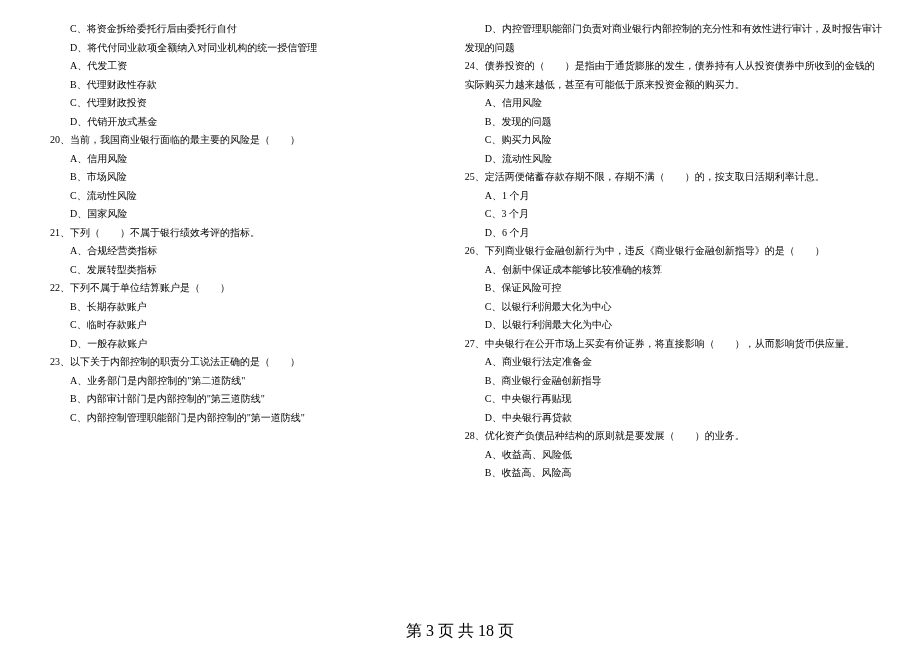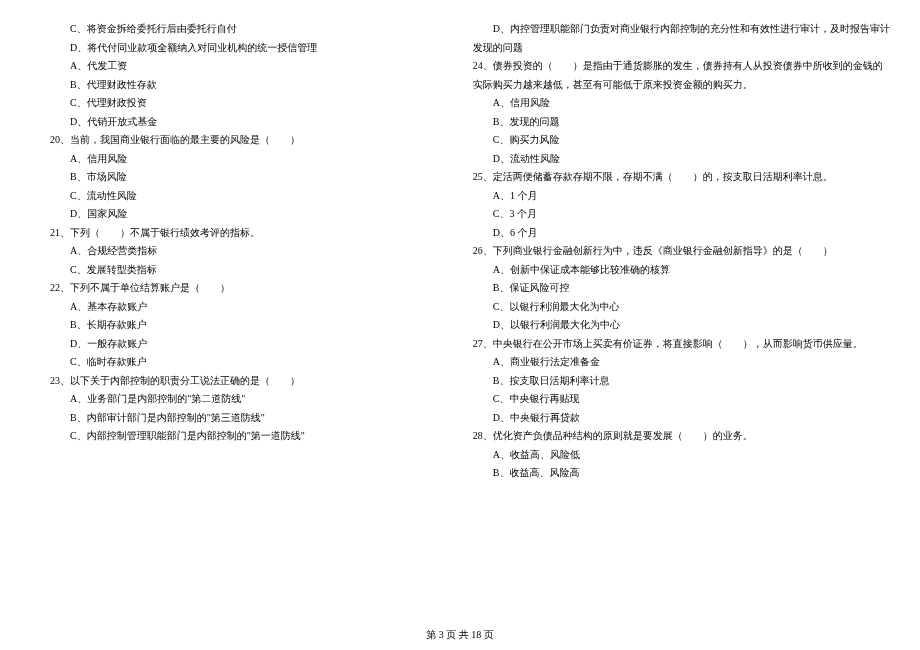--- a/index.html
+++ b/index.html
@@ -12,21 +12,21 @@
       height: 650px;
       background: #ffffff;
       font-family: "SimSun", "宋体", serif;
       font-size: 10px;
       color: #000000;
       position: relative;
       overflow: hidden;
     }
     .page {
       display: flex;
-      padding: 20px 30px 10px 30px;
+      padding: 20px 38px 10px 30px;
       height: 620px;
     }
     .column {
       flex: 1;
       display: flex;
       flex-direction: column;
     }
     .line {
       line-height: 1.85;
       white-space: nowrap;
@@ -38,21 +38,21 @@
       padding-left: 20px;
     }
     .continuation {
       padding-left: 20px;
     }
     .footer {
       position: absolute;
       bottom: 8px;
       width: 100%;
       text-align: center;
-      font-size: 10px;
+      font-size: 16px;
     }
   </style>
 </head>
 <body>
 
 <div class="page">
   <div class="column">
     <div class="line option">C、将资金拆给委托行后由委托行自付</div>
     <div class="line option">D、将代付同业款项全额纳入对同业机构的统一授信管理</div>
     <div class="line option">A、代发工资</div>
@@ -61,24 +61,23 @@
     <div class="line option">D、代销开放式基金</div>
     <div class="line question">20、当前，我国商业银行面临的最主要的风险是（　　）</div>
     <div class="line option">A、信用风险</div>
     <div class="line option">B、市场风险</div>
     <div class="line option">C、流动性风险</div>
     <div class="line option">D、国家风险</div>
     <div class="line question">21、下列（　　）不属于银行绩效考评的指标。</div>
     <div class="line option">A、合规经营类指标</div>
     <div class="line option">C、发展转型类指标</div>
     <div class="line question">22、下列不属于单位结算账户是（　　）</div>
-    <div class="line option">A、基本存款账户</div>
     <div class="line option">B、长期存款账户</div>
+    <div class="line option">C、临时存款账户</div>
     <div class="line option">D、一般存款账户</div>
-    <div class="line option">C、临时存款账户</div>
     <div class="line question">23、以下关于内部控制的职责分工说法正确的是（　　）</div>
     <div class="line option">A、业务部门是内部控制的"第二道防线"</div>
     <div class="line option">B、内部审计部门是内部控制的"第三道防线"</div>
     <div class="line option">C、内部控制管理职能部门是内部控制的"第一道防线"</div>
   </div>
 
   <div class="column">
     <div class="line option">D、内控管理职能部门负责对商业银行内部控制的充分性和有效性进行审计，及时报告审计</div>
     <div class="line continuation">发现的问题</div>
     <div class="line question">24、债券投资的（　　）是指由于通货膨胀的发生，债券持有人从投资债券中所收到的金钱的</div>
@@ -91,21 +90,21 @@
     <div class="line option">A、1 个月</div>
     <div class="line option">C、3 个月</div>
     <div class="line option">D、6 个月</div>
     <div class="line question">26、下列商业银行金融创新行为中，违反《商业银行金融创新指导》的是（　　）</div>
     <div class="line option">A、创新中保证成本能够比较准确的核算</div>
     <div class="line option">B、保证风险可控</div>
     <div class="line option">C、以银行利润最大化为中心</div>
     <div class="line option">D、以银行利润最大化为中心</div>
     <div class="line question">27、中央银行在公开市场上买卖有价证券，将直接影响（　　），从而影响货币供应量。</div>
     <div class="line option">A、商业银行法定准备金</div>
-    <div class="line option">B、按支取日活期利率计息</div>
+    <div class="line option">B、商业银行金融创新指导</div>
     <div class="line option">C、中央银行再贴现</div>
     <div class="line option">D、中央银行再贷款</div>
     <div class="line question">28、优化资产负债品种结构的原则就是要发展（　　）的业务。</div>
     <div class="line option">A、收益高、风险低</div>
     <div class="line option">B、收益高、风险高</div>
   </div>
 </div>
 
 <div class="footer">第 3 页 共 18 页</div>
 

